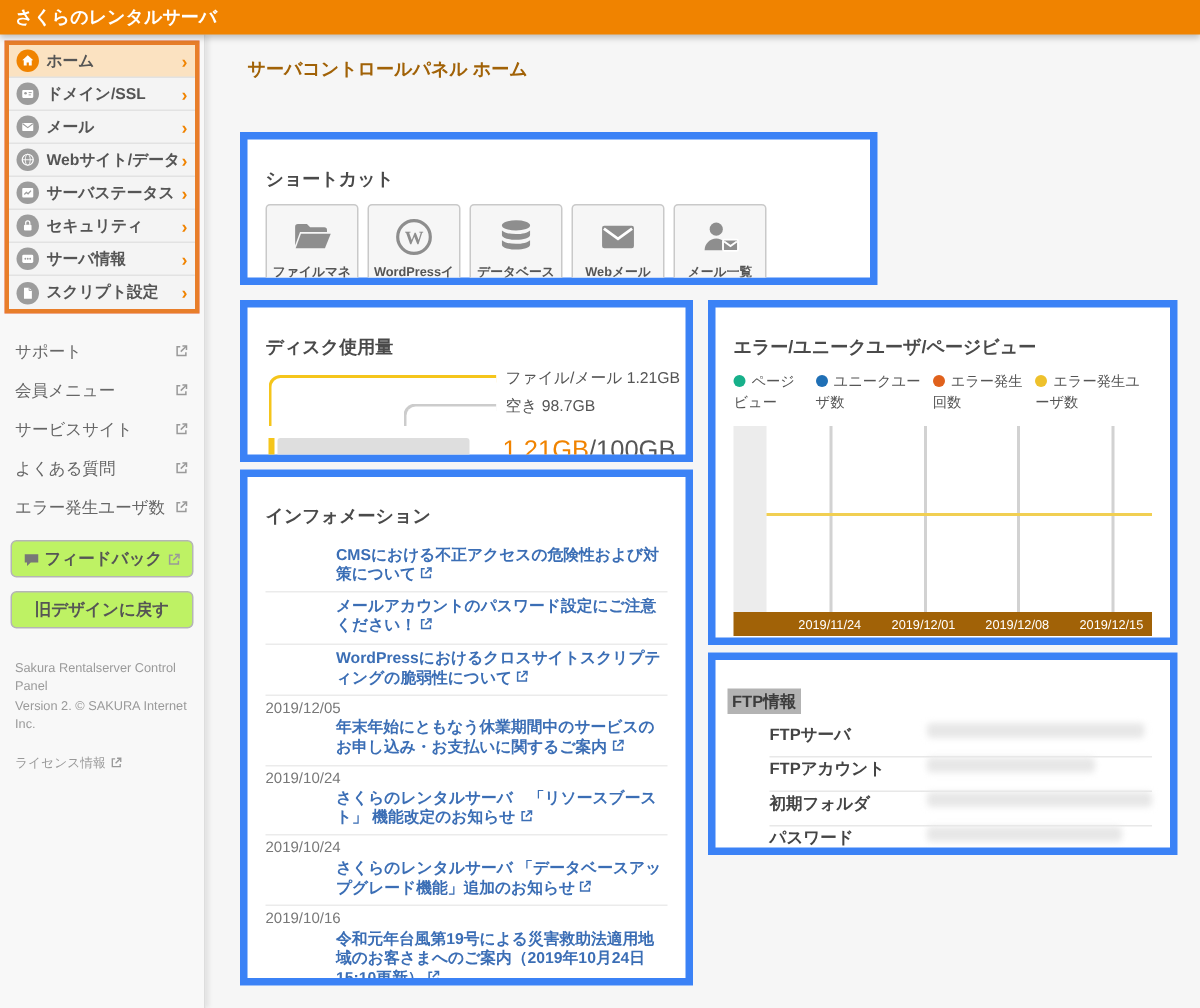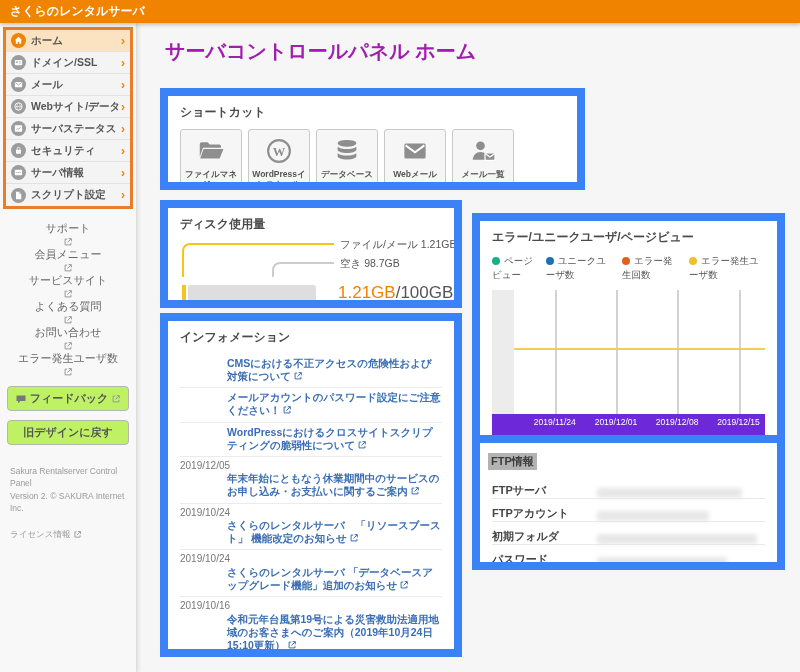--- a/index.html
+++ b/index.html
@@ -37,42 +37,42 @@
     display:flex; align-items:center; justify-content:center; margin-right:5px; flex:none;
   }
   .menu-item.active .icircle { background:#f08300; color:#f08300; }
   .mi { width:11px; height:11px; display:block; }
   .mlabel { white-space:nowrap; overflow:hidden; }
   .chev { margin-left:auto; color:#f08300; font-weight:bold; font-size:12px; line-height:1; }
 
   .side-links { padding:2px 10px 0 10px; }
   .side-link {
     display:flex; align-items:center; justify-content:space-between;
-    height:26px; font-size:11px; color:#666; cursor:pointer; text-decoration:none;flex-direction:column;
+    height:26px; font-size:11px; color:#666; cursor:pointer; text-decoration:none;
   }
   .ext { width:10px; height:10px; color:#999; flex:none; display:inline-block; vertical-align:-1px; }
   .ext.b { color:#3b6eb5; margin-left:2px; }
   .side-btn {
     display:flex; align-items:center; justify-content:center; gap:3px;
     width:122px; height:25px; margin:9px auto 0 auto;
     background:#bef264; border:1px solid #b5b5b5; border-radius:4px;
     font-size:11px; font-weight:bold; color:#555; cursor:pointer; font-family:inherit;
   }
   .bubble { width:12px; height:12px; color:#777; }
   .side-footer { padding:20px 10px 0 10px; font-size:8.5px; color:#9a9a9a; line-height:1.45; }
   .license { color:#9a9a9a; text-decoration:none; display:inline-flex; align-items:center; gap:2px; margin-top:14px; cursor:pointer; }
   .license .ext { width:9px; height:9px; }
 
   
   .main { flex:1; background:#f6f6f6; position:relative; }
-  h1.page-title { position:absolute; left:28px; top:15px; font-size:20px; color:#a21caf; font-weight:bold; }
+  h1.page-title { position:absolute; left:28px; top:15px; font-size:12px; color:#a16207; font-weight:bold; }
 
   .card {
-    position:absolute; background:#fff; border:8px solid #3b82f6;
-    padding:8px 12px; overflow:hidden;
+    position:absolute; background:#fff; border:5px solid #3b82f6;
+    padding:18px 12px; overflow:hidden;
   }
   .card h2 { font-size:12px; color:#4a4a4a; font-weight:bold; margin-bottom:8px; }
 
   
   .card.sc    { left:23px;  top:65px;  width:425px; height:102px; }
   .sc-row { display:flex; gap:6px; }
   .sc-btn {
     width:62px; height:64px; background:#f6f6f6; border:1px solid #c9c9c9; border-radius:3px;
     display:flex; flex-direction:column; align-items:center; padding:3px 1px;
     cursor:pointer; font-family:inherit;
@@ -90,56 +90,56 @@
   .dlabel { position:absolute; font-size:10.5px; color:#555; white-space:nowrap; }
   .dlabel.f  { left:160px; top:-3px; }
   .dlabel.fr { left:160px; top:16px; }
   .bar-used { position:absolute; left:2px; top:44px; width:4px;   height:18px; background:#f5c51b; }
   .bar-free { position:absolute; left:8px; top:44px; width:128px; height:18px; background:#dedede; border-radius:2px; }
   .dtotal { position:absolute; left:158px; top:42px; font-size:17px; white-space:nowrap; }
   .dtotal .used  { color:#f08300; }
   .dtotal .total { color:#555; }
 
   
-  .card.stats { left:335px; top:190px; width:313px; height:230px; }
+  .card.stats { left:335px; top:177px; width:313px; height:230px; }
   .legend { display:flex; gap:8px; margin:2px 0 8px 0; }
   .legend-item { font-size:9.5px; color:#555; line-height:1.45; }
   .legend-item:nth-of-type(1){ width:48px; }
   .legend-item:nth-of-type(2){ width:72px; }
   .legend-item:nth-of-type(3){ width:62px; }
   .legend-item:nth-of-type(4){ width:80px; }
   .dot { display:inline-block; width:8px; height:8px; border-radius:50%; margin-right:4px; vertical-align:-1px; }
   .plot { position:relative; height:124px; }
   .yband { position:absolute; left:0; top:0; bottom:0; width:22px; background:#ececec; }
   .vline { position:absolute; top:0; bottom:0; width:2px; background:#d2d2d2; }
   .vlines div:nth-of-type(1){ left:23%; }
   .vlines div:nth-of-type(2){ left:45.4%; }
   .vlines div:nth-of-type(3){ left:67.8%; }
   .vlines div:nth-of-type(4){ left:90.3%; }
   .hline { position:absolute; left:22px; right:0; top:58px; height:2px; background:#f1cf52; }
-  .axis { position:relative; height:32px; background:#6d28d9;text-align:right; }
+  .axis { position:relative; height:16px; background:#a16207;text-align:right; }
   .axis span { position:absolute; top:3.5px; color:#fff; font-size:8.5px; transform:translateX(-50%); white-space:nowrap; }
   .axis span:nth-of-type(1){ left:23%; }
   .axis span:nth-of-type(2){ left:45.4%; }
   .axis span:nth-of-type(3){ left:67.8%; }
   .axis span:nth-of-type(4){ left:90.3%; }
 
   
   .card.info  { left:23px;  top:290px; width:302px; height:344px; }
   .news { padding:3px 0 4px 0; border-bottom:1px solid #ebebeb; }
   .news .date { font-size:10px; color:#777; line-height:1.25; }
   .news-link { color:#3b6eb5; text-decoration:none; font-weight:bold; font-size:10.5px; line-height:1.25; display:block; cursor:pointer;margin-left:47px; }
 
   
   .card.ftp   { left:335px; top:412px; width:313px; height:135px; }
   .card.ftp h2.ftp-title {
     display:inline-block; background:#b3b3b3; color:#3c3c3c;
     font-size:11px; padding:1px 3px; margin:-4px 0 6px -4px;
   }
-  .ftp-row { display:flex; align-items:flex-end; height:23px; border-bottom:1px solid #e8e8e8; font-size:11px; }
+  .ftp-row { display:flex; align-items:flex-start; height:23px; border-bottom:1px solid #e8e8e8; font-size:11px;margin-left:24px; }
   .ftp-label { font-weight:bold; color:#444; width:105px; flex:none; }
   .blur { height:10px; border-radius:3px; background:#e7e7e7; filter:blur(2px); }
   .ftp-rows div:nth-of-type(1) .blur { width:145px; }
   .ftp-rows div:nth-of-type(2) .blur { width:112px; }
   .ftp-rows div:nth-of-type(3) .blur { width:160px; }
   .ftp-rows div:nth-of-type(4) .blur { width:130px; }
 
   .symbols { position:absolute; width:0; height:0; overflow:hidden; }
 </style>
 </head>
@@ -314,26 +314,20 @@
             </svg>
           </a>
           <a class="side-link">
             <span>サービスサイト</span>
             <svg class="ext" viewBox="0 0 24 24">
               <use href="#i-ext"></use>
             </svg>
           </a>
           <a class="side-link">
             <span>よくある質問</span>
-            <svg class="ext" viewBox="0 0 24 24">
-              <use href="#i-ext"></use>
-            </svg>
-          </a>
-          <a class="side-link">
-            <span>お問い合わせ</span>
             <svg class="ext" viewBox="0 0 24 24">
               <use href="#i-ext"></use>
             </svg>
           </a>
           <a class="side-link">
             <span>エラー発生ユーザ数</span>
             <svg class="ext" viewBox="0 0 24 24">
               <use href="#i-ext"></use>
             </svg>
           </a>

